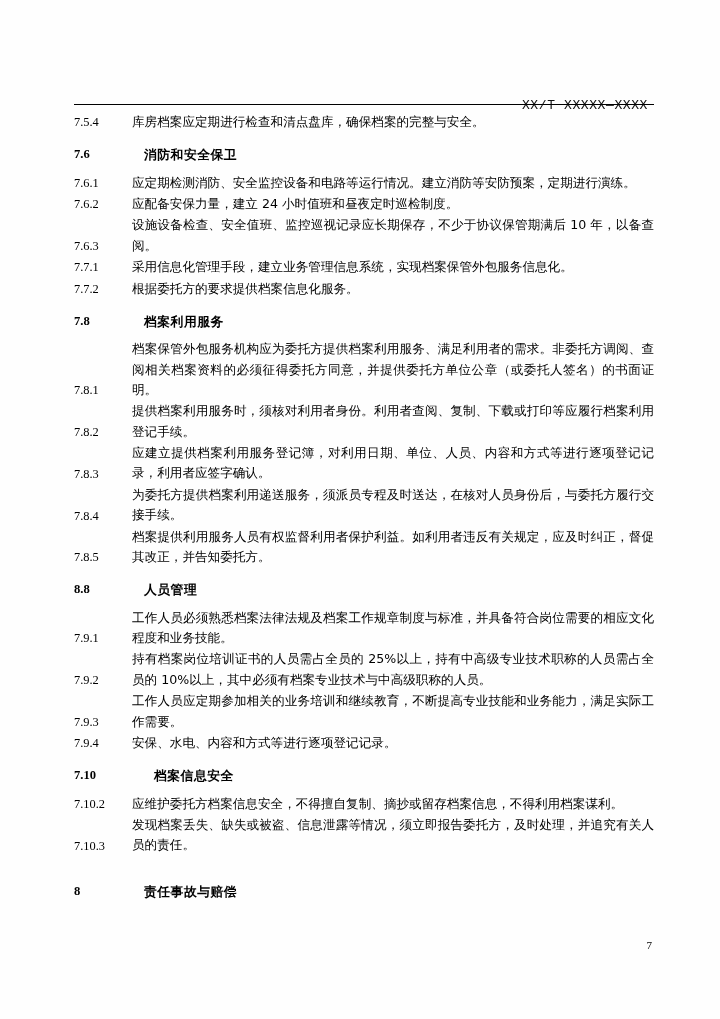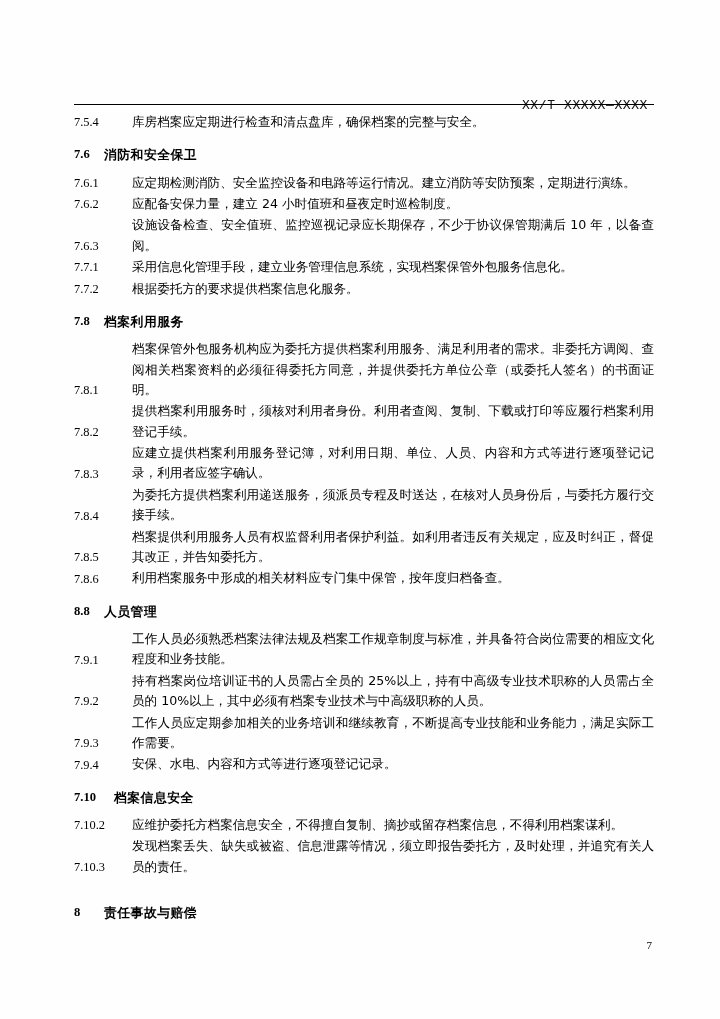--- a/index.html
+++ b/index.html
@@ -55,20 +55,21 @@
     flex: 0 0 auto;
     font-size: 12.4px;
     font-family: "Liberation Serif", serif;
     white-space: nowrap;
   }
   .txt {
     flex: 1 1 auto;
     font-size: 12.6px;
     text-align: justify;
     text-justify: inter-ideograph;
+    margin-left: 40px;
   }
   .lvl3 .num { width: 46px; }
   .lvl3 .txt { margin-left: 12px; }
 
   .heading {
     display: flex;
     align-items: flex-start;
     font-weight: bold;
     margin: 13px 0 8px 0;
     line-height: 1.5;
@@ -148,24 +149,20 @@
         <span class="txt">应建立提供档案利用服务登记簿，对利用日期、单位、人员、内容和方式等进行逐项登记记录，利用者应签字确认。</span>
       </div>
       <div class="clause lvl3">
         <span class="num">7.8.4</span>
         <span class="txt">为委托方提供档案利用递送服务，须派员专程及时送达，在核对人员身份后，与委托方履行交接手续。</span>
       </div>
       <div class="clause lvl3">
         <span class="num">7.8.5</span>
         <span class="txt">档案提供利用服务人员有权监督利用者保护利益。如利用者违反有关规定，应及时纠正，督促其改正，并告知委托方。</span>
       </div>
-      <div class="clause lvl3">
-        <span class="num">7.8.6</span>
-        <span class="txt">利用档案服务中形成的相关材料应专门集中保管，按年度归档备查。</span>
-      </div>
       <div class="heading h-one">
         <span class="num">8.8</span>
         <span class="txt">人员管理</span>
       </div>
       <div class="clause lvl3">
         <span class="num">7.9.1</span>
         <span class="txt">工作人员必须熟悉档案法律法规及档案工作规章制度与标准，并具备符合岗位需要的相应文化程度和业务技能。</span>
       </div>
       <div class="clause lvl3">
         <span class="num">7.9.2</span>

